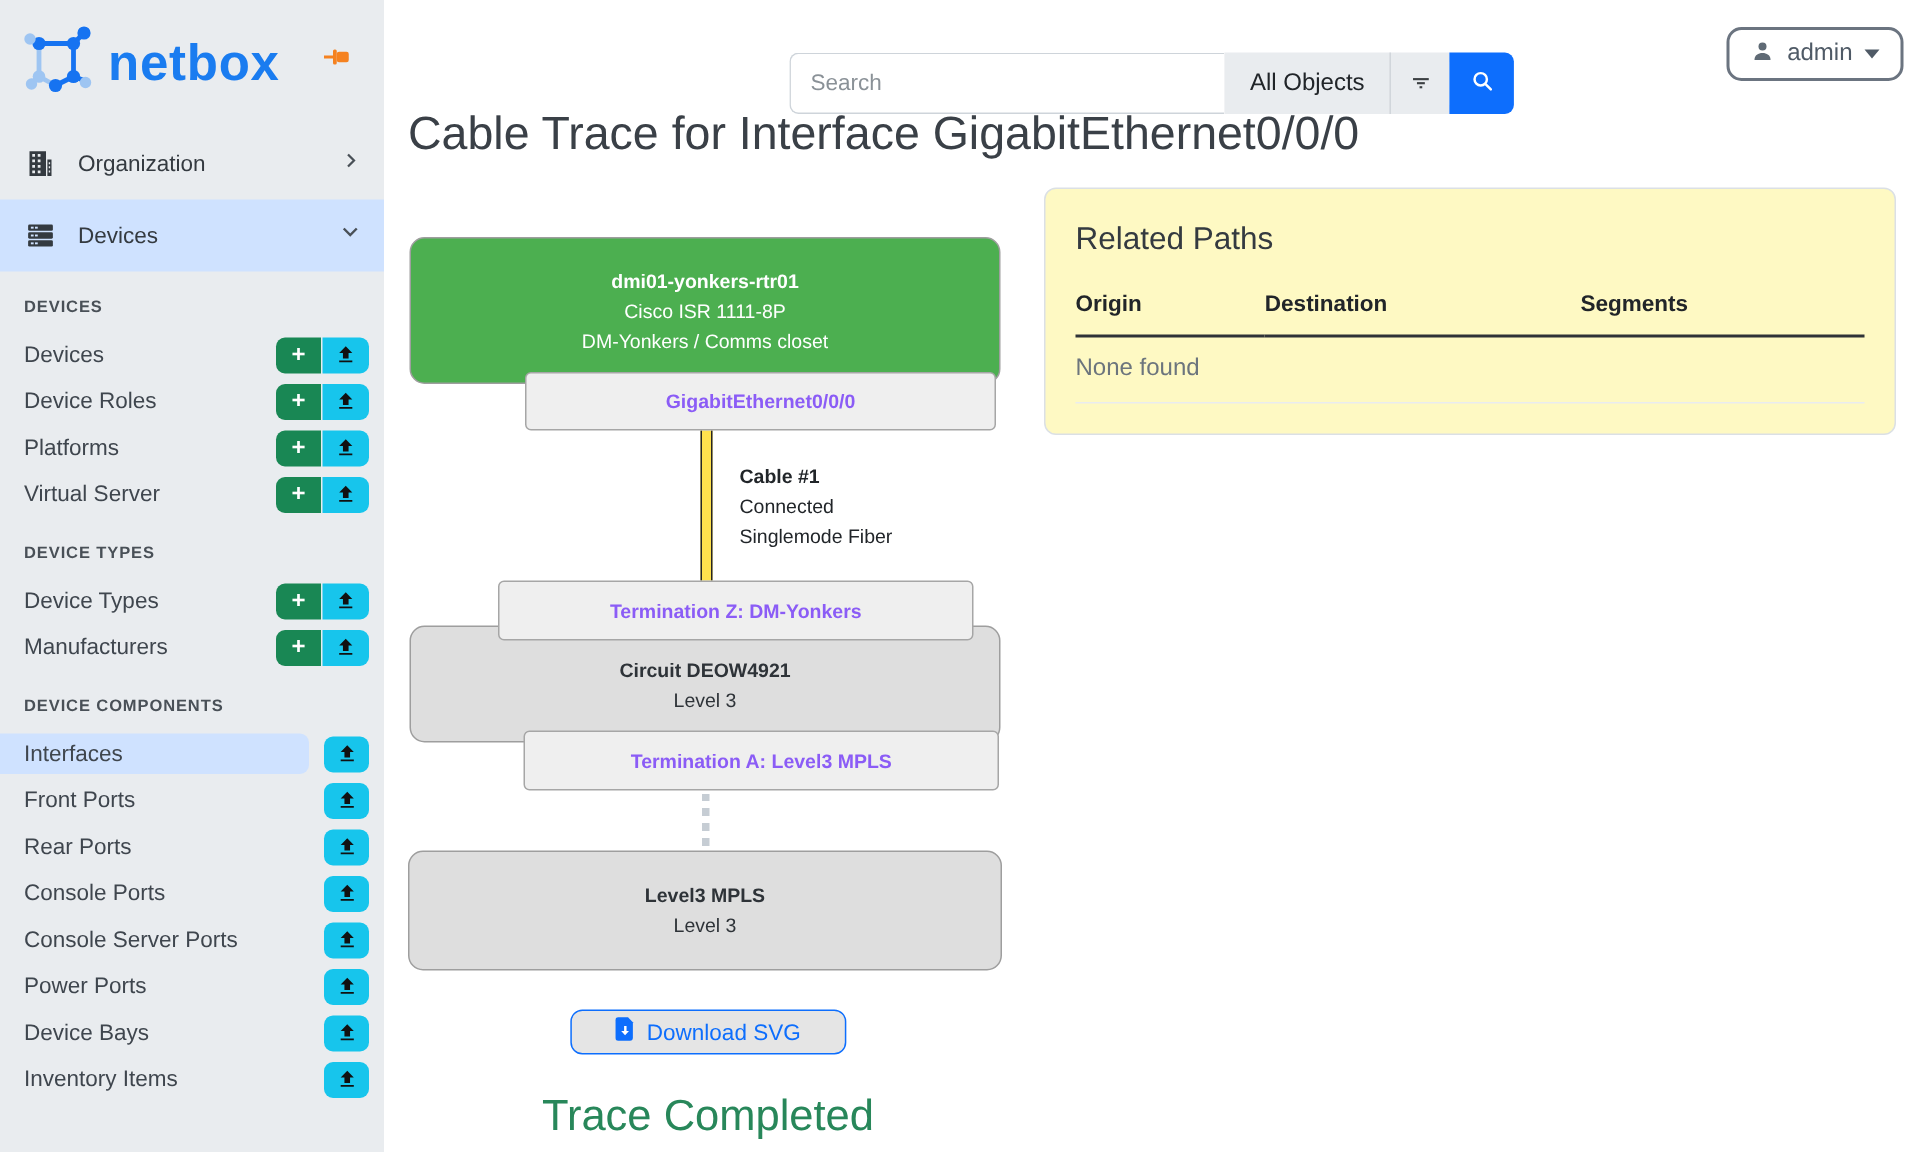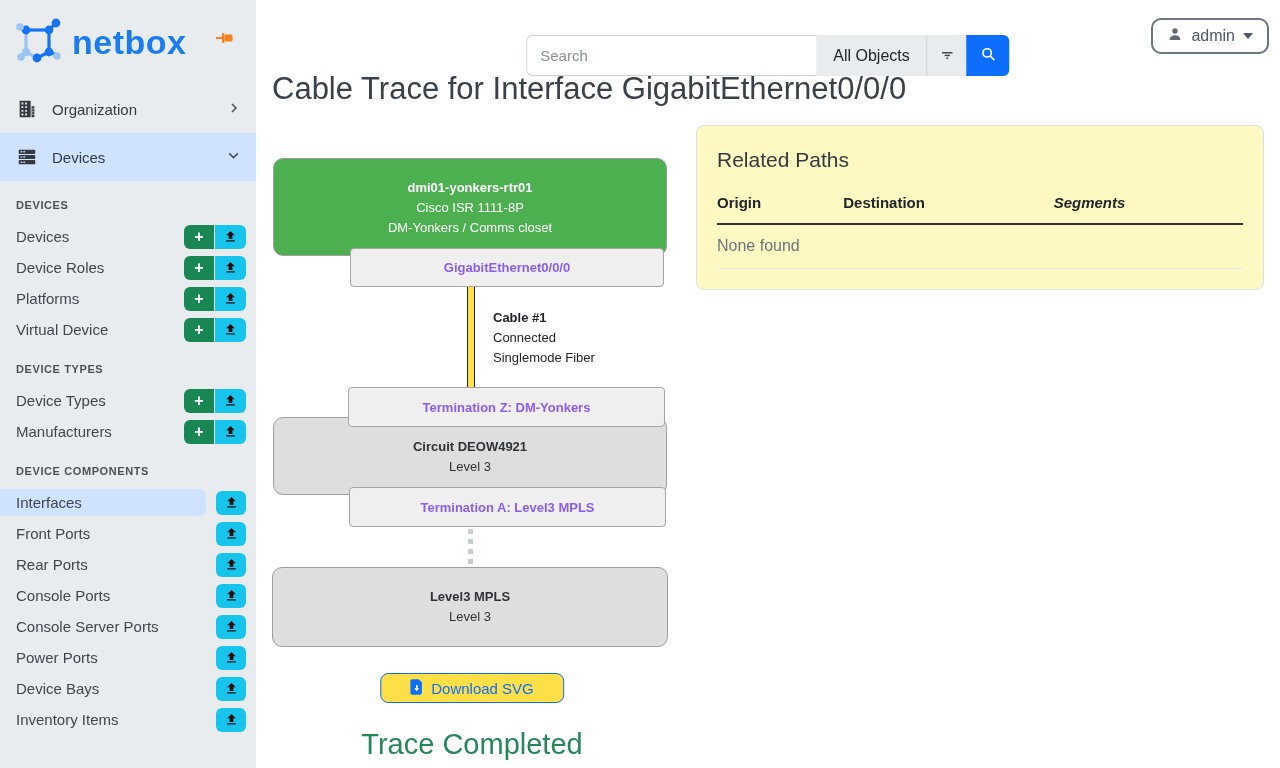--- a/index.html
+++ b/index.html
@@ -52,37 +52,37 @@
   .node { position:absolute; text-align:center; }
   .big-box { border:1px solid #9e9e9e; border-radius:10px; }
   .small-box { background:#efefef; border:1px solid #a6a6a6; border-radius:4px; z-index:2; display:flex; align-items:center; justify-content:center; font-size:13px; font-weight:bold; color:#8b5cf6;margin-left:36px; }
   .device-box { left:1px; top:18px; width:394px; height:98px; background:#4caf50; color:#fff; padding-top:19px; }
   .device-box div { line-height:20px; font-size:13px; }
   .device-box .b { font-weight:bold; }
   .iface-box { left:42px; top:108px; width:314px; height:39px; }
   .cable-line { position:absolute; left:195px; top:147px; width:8px; height:100px; background:#ffe14d; border-left:1.5px solid #262626; border-right:1.5px solid #262626; z-index:1; }
   .cable-label { position:absolute; left:221px; top:168px; text-align:left; font-size:13px; color:#212529; line-height:20px; }
   .cable-label .b { font-weight:bold; }
-  .termz-box { left:40px; top:247px; width:317px; height:40px; }
+  .termz-box { left:24px; top:247px; width:317px; height:40px; }
   .circuit-box { left:1px; top:277px; width:394px; height:78px; background:#dedede; padding-top:19px; z-index:0; }
   .circuit-box div, .net-box div { line-height:20px; font-size:13px; color:#2e3338; }
   .circuit-box .b, .net-box .b { font-weight:bold; }
   .terma-box { left:41px; top:347px; width:317px; height:40px; }
   .dotted-conn { position:absolute; left:196px; top:389px; width:5px; height:38px; background:repeating-linear-gradient(to bottom,#c6cdd4 0 5px,transparent 5px 10px); }
   .net-box { left:0; top:427px; width:396px; height:80px; background:#dedede; padding-top:19px; }
-  .dl-btn { position:absolute; top:533px; left:50%; transform:translateX(-50%); height:30px; display:inline-flex; align-items:center; gap:8px; padding:0 29px; background:#fde047; border:1.5px solid #0d6efd; border-radius:8px; color:#0d6efd; font-size:15px; cursor:pointer; white-space:nowrap; }
+  .dl-btn { position:absolute; top:533px; left:50%; transform:translateX(-50%); height:30px; display:inline-flex; align-items:center; gap:8px; padding:0 29px; background:#e5e5e5; border:1.5px solid #0d6efd; border-radius:8px; color:#0d6efd; font-size:15px; cursor:pointer; white-space:nowrap; }
   .trace-status { position:absolute; top:588px; width:100%; text-align:center; font-size:29px; color:#28875a; }
 
   
   .card { position:absolute; top:125px; left:440px; right:16px; background:#fef9c3; border:1px solid #dbe0e5; border-radius:8px; padding:18px 20px 20px; }
   .card-title { font-size:21px; font-weight:400; color:#343a40; margin:4px 0 22px; }
   .paths-table { width:100%; border-collapse:collapse; }
   .paths-table th { text-align:left; font-size:15px; color:#212529; padding:0 0 12px; border-bottom:2px solid #2f3337; }
   .paths-table td { font-size:16px; color:#6c757d; padding:12px 0 13px; border-bottom:1px solid #e9ecef; }
-  .c-origin { width:24%; } .c-dest { width:40%; } .c-seg { width:36%;font-style:italic; }
+  .c-origin { width:24%; } .c-dest { width:40%; } .c-seg { width:36%; }
 </style>
 </head>
 <body>
 
 <div class="sidebar">
   <div class="logo-row">
     <span class="logo-mark">
       <svg width="46" height="46" viewBox="0 0 46 46">
         <g stroke="#9ec5f2" stroke-width="3.2">
             <line x1="10" y1="12" x2="10" y2="34"></line>
@@ -196,21 +196,21 @@
         <button class="mini-btn btn-add">+</button>
         <button class="mini-btn btn-import">
             <svg width="15" height="15" viewBox="0 0 24 24">
               <path fill="#111" d="M9 16v-6H5l7-7 7 7h-4v6H9m-4 2h14v2H5v-2z"></path>
             </svg>
           </button>
       </span>
     </div>
     <div class="section-item">
       <span class="item-hl">
-          <span class="item-label">Virtual Device</span>
+          <span class="item-label">Virtual Server</span>
         </span>
       <span class="btn-group">
         <button class="mini-btn btn-add">+</button>
         <button class="mini-btn btn-import">
             <svg width="15" height="15" viewBox="0 0 24 24">
               <path fill="#111" d="M9 16v-6H5l7-7 7 7h-4v6H9m-4 2h14v2H5v-2z"></path>
             </svg>
           </button>
       </span>
     </div>

